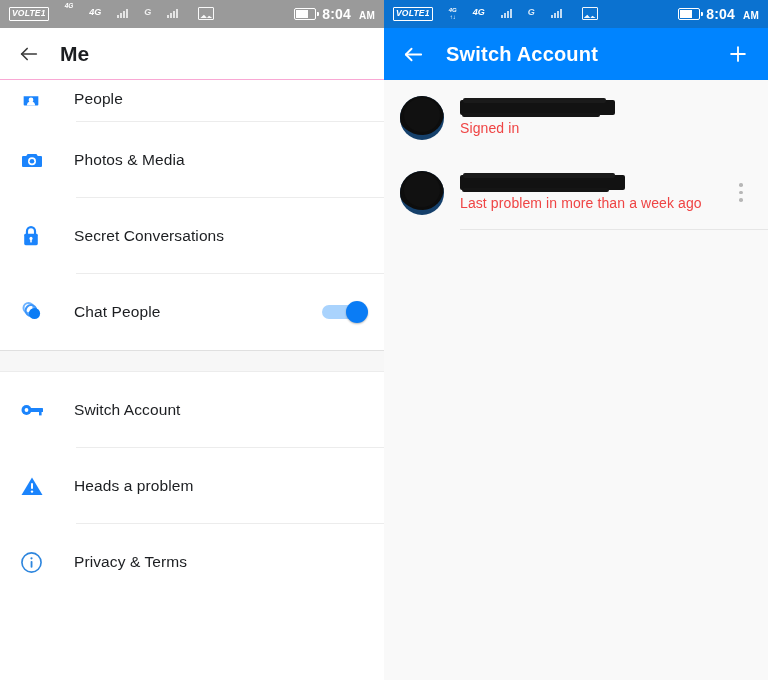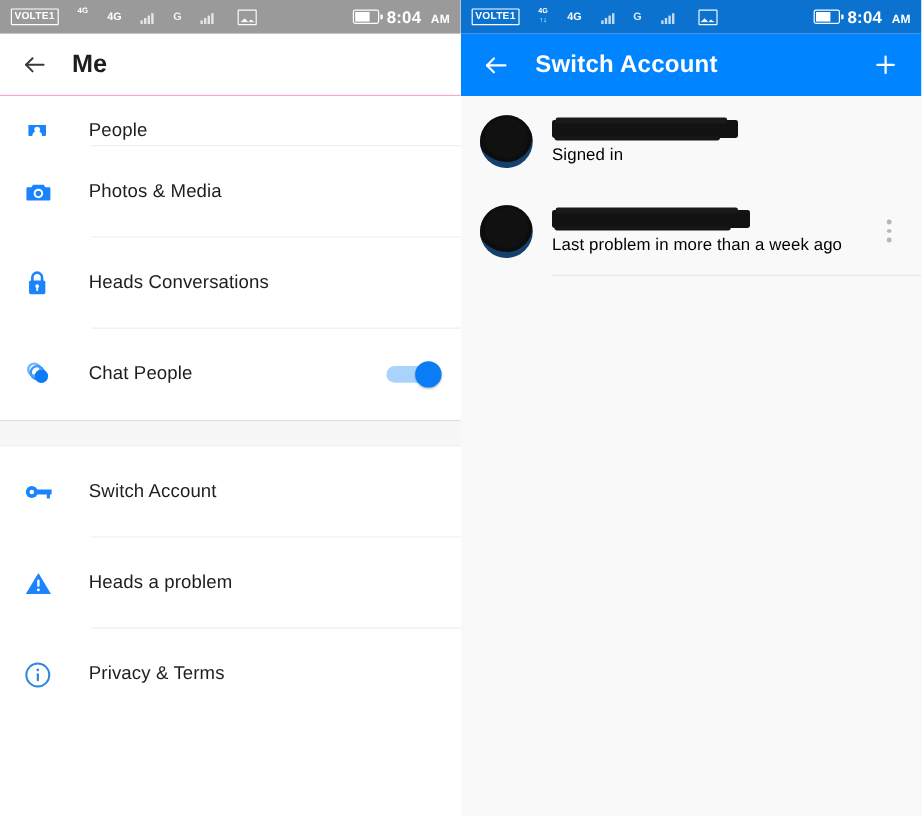--- a/index.html
+++ b/index.html
@@ -33,22 +33,23 @@
     display: flex;
     align-items: center;
     padding: 0 9px;
     box-sizing: border-box;
     position: relative;
   }
   .statusbar-left { background: #9a9a9a; }
   .statusbar-right { background: #0b72d0; }
   .sb-left-group {
     display: flex;
-    align-items: center;
+    align-items: flex-start;
     gap: 16px;
+    font-style: italic;
   }
   .volte-badge {
     border: 1.5px solid #ffffff;
     color: #ffffff;
     font-size: 8.5px;
     font-weight: bold;
     letter-spacing: 0.2px;
     padding: 0px 2px 1px 2px;
     line-height: 11px;
     border-radius: 1px;
@@ -223,21 +224,21 @@
     display: flex;
     align-items: center;
     height: 76px;
     padding: 0 16px 0 14px;
     box-sizing: border-box;
     position: relative;
     background: #ffffff;
   }
   .settings-row.clipped {
     height: 42px;
-    align-items: flex-end;
+    align-items: center;
     padding-bottom: 4px;
   }
   .settings-row .row-divider {
     position: absolute;
     left: 76px;
     right: 0;
     bottom: 0;
     height: 1px;
     background: #ececec;
   }
@@ -371,21 +372,21 @@
     right: 10%;
     bottom: -2px;
     height: 4px;
     background: #151515;
     border-radius: 2px;
   }
   .redacted.w1 { width: 155px; }
   .redacted.w2 { width: 165px; }
   .acc-sub {
     font-size: 14px;
-    color: #000000;
+    color: #ef4444;
     letter-spacing: 0.1px;
   }
   .overflow-menu {
     width: 26px;
     height: 40px;
     display: flex;
     flex-direction: column;
     align-items: center;
     justify-content: center;
     gap: 4px;
@@ -470,21 +471,21 @@
 
       <div class="settings-row">
         <div class="row-icon">
           <svg width="22" height="24" viewBox="0 0 24 26">
             <path d="M7.6 11 v-3.2 a4.4 4.4 0 0 1 8.8 0 V11" fill="none" stroke="#1b84fc" stroke-width="2.4"></path>
             <rect x="4.6" y="10.6" width="14.8" height="12.4" rx="1.6" fill="#1b84fc"></rect>
             <circle cx="12" cy="15.6" r="1.7" fill="#ffffff"></circle>
             <rect x="11.2" y="16" width="1.6" height="4" fill="#ffffff"></rect>
           </svg>
         </div>
-        <div class="row-label">Heads Conversations</div>
+        <div class="row-label">Secret Conversations</div>
         <div class="row-divider"></div>
       </div>
 
       <div class="settings-row">
         <div class="row-icon">
           <svg width="26" height="24" viewBox="0 0 26 24">
             <circle cx="8.5" cy="8" r="5" fill="none" stroke="#6fb4ff" stroke-width="2"></circle>
             <circle cx="11" cy="10.5" r="5.4" fill="none" stroke="#3d96fb" stroke-width="2"></circle>
             <circle cx="14.5" cy="13.5" r="5.6" fill="#0a7cf5"></circle>
           </svg>

